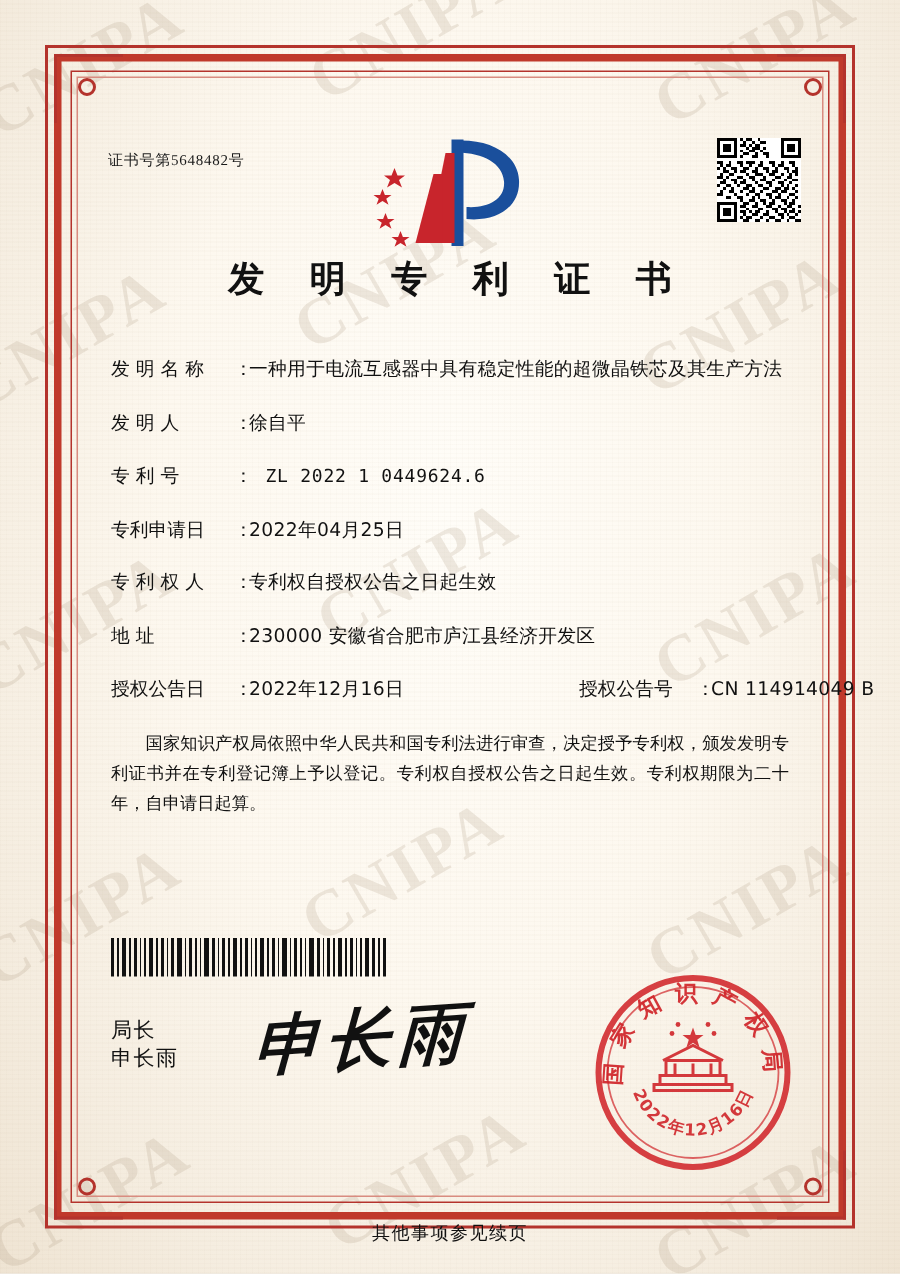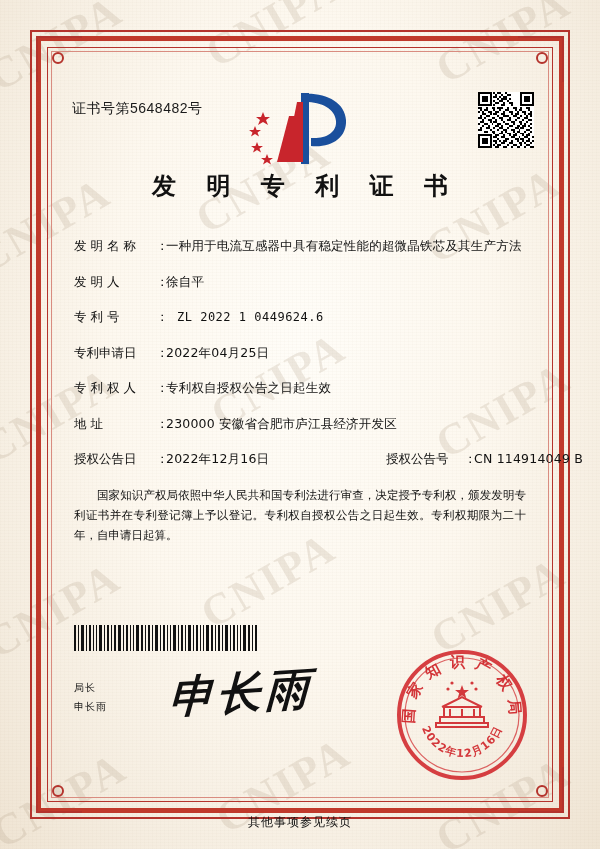--- a/index.html
+++ b/index.html
@@ -68,22 +68,22 @@
   .corner-dot{
     position:absolute;width:12px;height:12px;border-radius:50%;
     border:2px solid #b4332c;box-sizing:border-box;background:transparent;
   }
 
   
   .content{position:absolute;left:60px;top:60px;width:480px;height:729px;}
 
   .cert-no{
     position:absolute;left:12px;top:40px;
-    font-family:Liberation Sans, sans-serif;
-    font-size:14px;color:#1a1a1a;letter-spacing:.5px;
+    font-family:Liberation Serif, serif;
+    font-size:10px;color:#1a1a1a;letter-spacing:.5px;
   }
   .qr{
     position:absolute;right:6px;top:32px;width:56px;height:56px;
     background:#fff;
     padding:0;
   }
   .qr svg{display:block;}
 
   .emblem{
     position:absolute;left:50%;top:30px;transform:translateX(-50%);
@@ -138,21 +138,21 @@
   .indent{text-indent:23px;display:block;}
 
   .barcode{
     position:absolute;left:14px;top:565px;width:185px;height:26px;
   }
 
   .signature-block{
     position:absolute;left:14px;top:618px;
   }
   .sig-label{
-    font-size:10px;color:#111;line-height:19px;letter-spacing:1px;
+    font-size:14px;color:#111;line-height:19px;letter-spacing:1px;
   }
   .sig-hand{
     position:absolute;left:95px;top:-14px;
     font-family:"DejaVu Serif","Liberation Serif",serif;
     font-size:44px;
     color:#111;
     font-style:italic;
     font-weight:bold;
     letter-spacing:4px;
     transform:rotate(-4deg) skewX(-6deg);

